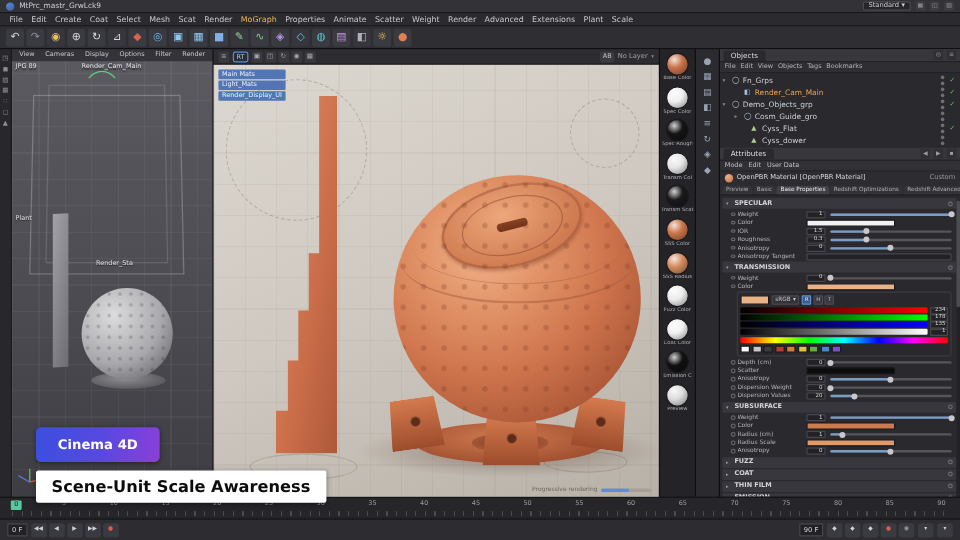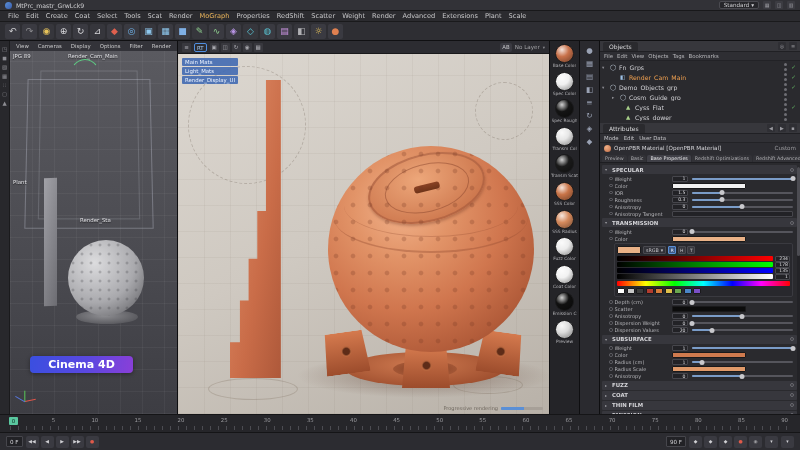--- a/index.html
+++ b/index.html
@@ -144,21 +144,21 @@
 #timeline{position:absolute;left:0;right:0;bottom:18px;height:18px;background:#26262a;border-top:1px solid #151517}
 .ruler{position:relative;height:100%;padding:2px 12px 0}
 .ticks{display:flex;justify-content:space-between;font-size:5.4px;color:#9c9ca0}
 .tickline{position:absolute;left:10px;right:10px;bottom:2px;height:4px;background:repeating-linear-gradient(90deg,#4c4c52 0 1px,transparent 1px 8px)}
 .curframe{position:absolute;left:9px;top:2px;min-width:9px;height:8px;background:#5ac8a0;color:#0a2a1e;font-size:5.4px;display:flex;align-items:center;justify-content:center;border-radius:1px;padding:0 1px}
 #transport{position:absolute;left:0;right:0;bottom:0;height:18px;background:#2c2c31;border-top:1px solid #151517;display:flex;align-items:center;gap:3px;padding:0 6px}
 .frame-field{background:#222226;border:1px solid #46464c;border-radius:1px;padding:0 3px;height:11px;display:flex;align-items:center;font-size:5.6px;color:#d2d2d6}
 .trb{min-width:13px;height:12px;background:#3a3a41;border-radius:2px;display:flex;align-items:center;justify-content:center;font-size:4.8px;color:#d0d0d4;padding:0 1px}
 .tr-spacer{flex:1}
 
-#badge{position:absolute;left:30px;top:356px;width:103px;height:17px;border-radius:4px;background:linear-gradient(100deg,#3a4fe0 0%,#5a48e0 55%,#8a3fd8 100%);display:flex;align-items:center;justify-content:center;color:#fff;font-weight:bold;font-size:11px;z-index:20;box-shadow:0 1px 4px rgba(0,0,0,.4)}
+#badge{position:absolute;left:30px;top:356px;width:103px;height:29px;border-radius:4px;background:linear-gradient(100deg,#3a4fe0 0%,#5a48e0 55%,#8a3fd8 100%);display:flex;align-items:center;justify-content:center;color:#fff;font-weight:bold;font-size:11px;z-index:20;box-shadow:0 1px 4px rgba(0,0,0,.4)}
 #caption{position:absolute;left:30px;top:392px;height:27px;padding:0 13px;background:#fff;border-radius:2px;display:flex;align-items:center;color:#0c0c0c;font-weight:bold;font-size:13.5px;z-index:20;box-shadow:0 1px 4px rgba(0,0,0,.35)}
 </style>
 </head>
 <body>
 
 <div id="app">
 
   <div id="titlebar">
     <span class="logo"></span>
     <span>MtPrc_mastr_GrwLck9</span>
@@ -172,26 +172,26 @@
     <span class="sq">▥</span>
   </div>
 
   <div id="menubar">
 
   <span class="menu-item">File</span>
       <span class="menu-item">Edit</span>
       <span class="menu-item">Create</span>
       <span class="menu-item">Coat</span>
       <span class="menu-item">Select</span>
-      <span class="menu-item">Tools</span>
+      <span class="menu-item">Mesh</span>
       <span class="menu-item">Scat</span>
       <span class="menu-item">Render</span>
       <span class="menu-item" data-state="active">MoGraph</span>
       <span class="menu-item">Properties</span>
-      <span class="menu-item">RedShift</span>
+      <span class="menu-item">Animate</span>
       <span class="menu-item">Scatter</span>
       <span class="menu-item">Weight</span>
       <span class="menu-item">Render</span>
       <span class="menu-item">Advanced</span>
       <span class="menu-item">Extensions</span>
       <span class="menu-item">Plant</span>
       <span class="menu-item">Scale</span>
     </div>
 
   <div id="toolbar">
@@ -841,14 +841,15 @@
         <span class="trb" style="color: rgb(208, 208, 212);">◆</span>
         <span class="trb" style="color: rgb(208, 208, 212);">◆</span>
         <span class="trb" style="color: rgb(224, 90, 74);">●</span>
         <span class="trb" style="color: rgb(154, 154, 158);">◉</span>
       </span>
     <span class="trb">▾</span>
     <span class="trb">▾</span>
   </div>
 
   <div id="badge">Cinema 4D</div>
+  <div id="caption">Scene-Unit Scale Awareness</div>
 
 </div>
 
 </body></html>

